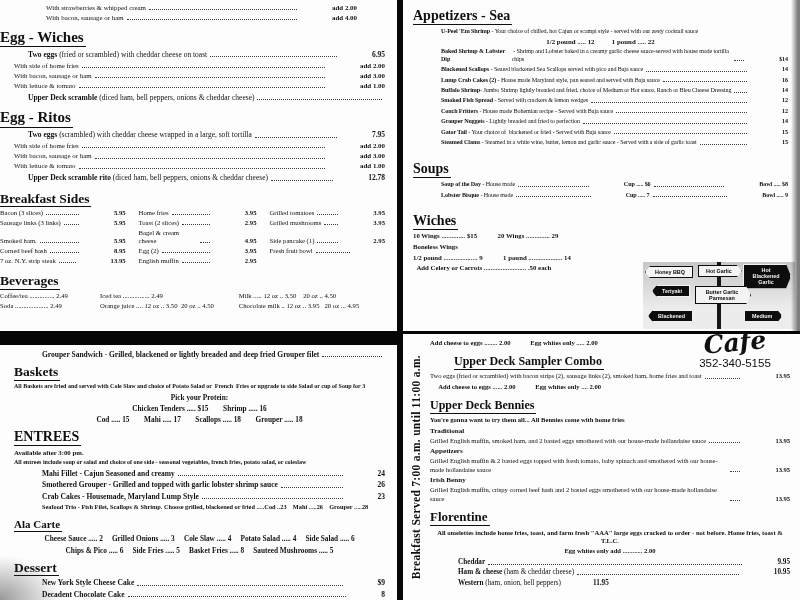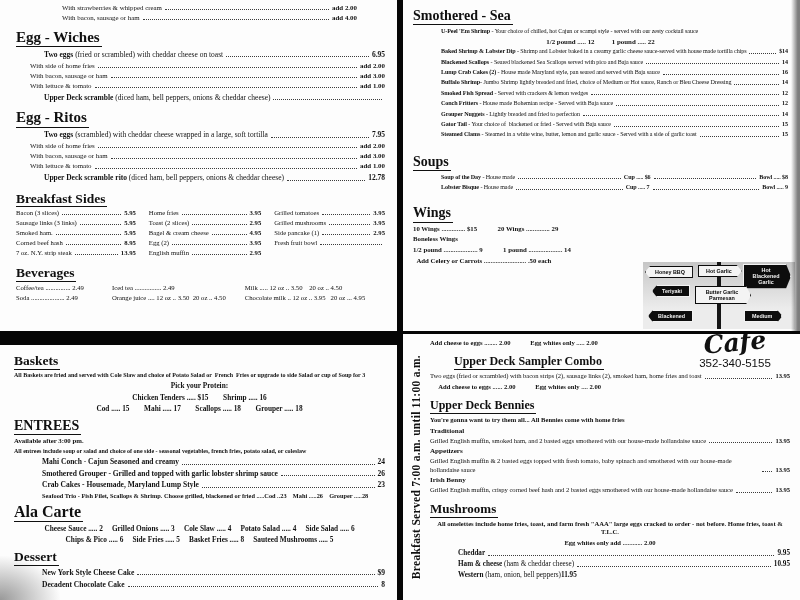--- a/index.html
+++ b/index.html
@@ -1,20 +1,20 @@
 <!DOCTYPE html>
 <html><head>
 <meta charset="utf-8">
 <style>
 *{box-sizing:border-box;margin:0;padding:0;}
 html,body{width:800px;height:600px;}
 body{background:#151515;}
 #sheet{position:relative;width:800px;height:600px;background:#070707;color:#101010;font-family:"Liberation Serif",serif;overflow:hidden;}
 .page{position:absolute;background:#fdfdfd;overflow:hidden;}
-#left-top{left:0;top:0;width:397px;height:391px;padding:2px 12px 0 16px;}
+#left-top{left:0;top:0;width:397px;height:391px;padding:2px 12px 0 0;}
 #left-bottom{left:0;top:345px;width:397px;height:255px;padding:3px 12px 0 14px;}
 #right-top{left:403px;top:0;width:397px;height:331px;padding:2px 12px 0 10px;}
 #right-bottom{left:403px;top:334px;width:397px;height:266px;padding:3px 10px 0 27px;}
 .divider{position:absolute;background:#060606;}
 #center-divider{left:397px;top:0;width:6px;height:600px;}
 #left-h-divider{left:0;top:331px;width:397px;height:14px;}
 #right-h-divider{left:403px;top:331px;width:397px;height:3px;}
 #right-edge-shade{position:absolute;left:791px;top:0;width:9px;height:331px;background:linear-gradient(90deg,rgba(0,0,0,0),rgba(20,20,20,.55) 75%);}
 #corner-shade{position:absolute;left:0;top:556px;width:60px;height:44px;background:radial-gradient(ellipse at 0% 100%,rgba(30,30,30,.45),rgba(0,0,0,0) 72%);}
 .mh{margin:6px 0 2px;}
@@ -23,21 +23,21 @@
 #right-top .mh{margin:4px 0 2px;}
 .mh span{display:inline-block;font-weight:700;border-bottom:1.5px solid #101010;padding-right:2px;line-height:1.15;}
 .mi{display:flex;align-items:flex-end;font-size:7.5px;line-height:1.25;margin:2.6px 0;}
 #left-bottom .mi{margin:2.1px 0;}
 .mi.sm{font-size:6.3px;}
 #right-top .mi{font-size:6.1px;margin:2.8px 0;letter-spacing:-0.1px;}
 #right-bottom .mi{font-size:7.2px;margin:1.8px 0;}
 .mi-n{font-weight:700;white-space:pre-wrap;margin-left:28px;}
 .mi-d{white-space:pre-wrap;}
 #left-bottom .mi-d{font-weight:700;}
-.mi-p{font-weight:700;white-space:pre;}
+.mi-p{font-weight:700;white-space:pre;margin-left:32px;}
 .ldr{flex:1 1 10px;min-width:10px;height:2px;border-bottom:1.3px dotted #3c3c3c;margin:0 3px 2px;align-self:flex-end;}
 .ms{display:flex;align-items:flex-end;font-size:6.9px;line-height:1.2;margin:1.8px 0 1.8px 14px;}
 .ms .mi-p{font-weight:600;}
 .mc{text-align:center;font-weight:700;font-size:7.3px;margin:2.2px 0;white-space:pre-wrap;}
 #right-top .mc{font-size:6.9px;}
 .mn{font-size:6.8px;font-weight:700;margin:2.2px 0;white-space:pre-wrap;line-height:1.25;}
 .mn.ctr{text-align:center;}
 .mn.xs{font-size:6.0px;}
 .mn.narrow{width:57%;}
 #right-bottom .mn{font-size:6.6px;}
@@ -165,51 +165,56 @@
         <div class="mcell" style="width: 38%;">Milk ..... 12 oz .. 3.50    20 oz .. 4.50</div>
       </div>
       <div class="mcols">
         <div class="mcell" style="width: 26%;">Soda .................... 2.49</div>
         <div class="mcell" style="width: 36%;">Orange juice .... 12 oz .. 3.50  20 oz .. 4.50</div>
         <div class="mcell" style="width: 38%;">Chocolate milk .. 12 oz .. 3.95   20 oz ... 4.95</div>
       </div>
     </section>
   <div class="divider" id="left-h-divider"></div>
   <section class="page" id="left-bottom">
+      <div class="mi">
+        <span class="mi-n">Grouper Sandwich</span>
+        <span class="mi-d"> - Grilled, blackened or lightly breaded and deep fried Grouper filet</span>
+        <span class="ldr"></span>
+      </div>
       <div class="mh"><span style="font-size: 13.5px;">Baskets</span></div>
       <div class="mn xs">All Baskets are fried and served with Cole Slaw and choice of Potato Salad or  French  Fries or upgrade to side Salad or cup of Soup for 3</div>
       <div class="mc">Pick your Protein:</div>
       <div class="mc">Chicken Tenders ..... $15        Shrimp ..... 16</div>
       <div class="mc">Cod ..... 15        Mahi ..... 17        Scallops ..... 18        Grouper ..... 18</div>
       <div class="mh"><span style="font-size: 14px;">ENTREES</span></div>
       <div class="mn">Available after 3:00 pm.</div>
       <div class="mn xs">All entrees include soup or salad and choice of one side - seasonal vegetables, french fries, potato salad, or coleslaw</div>
       <div class="mi">
-        <span class="mi-n">Mahi Conch</span>
+        <span class="mi-n">Mahi Fillet</span>
         <span class="mi-d"> - Cajun Seasoned and creamy</span>
         <span class="ldr"></span>
         <span class="mi-p">24</span>
       </div>
       <div class="mi">
         <span class="mi-n">Smothered Grouper</span>
         <span class="mi-d"> - Grilled and topped with garlic lobster shrimp sauce</span>
         <span class="ldr"></span>
         <span class="mi-p">26</span>
       </div>
       <div class="mi">
         <span class="mi-n">Crab Cakes</span>
         <span class="mi-d"> - Housemade, Maryland Lump Style</span>
         <span class="ldr"></span>
         <span class="mi-p">23</span>
       </div>
       <div class="mi sm">
         <span class="mi-n">Seafood Trio</span>
         <span class="mi-d"> - Fish Filet, Scallops &amp; Shrimp. Choose grilled, blackened or fried .....Cod ..23    Mahi .....26    Grouper .....28</span>
       </div>
-      <div class="mh"><span style="font-size: 16px;">Ala Carte</span></div>
+      <div class="mh"><span style="font-size: 11px;">Ala Carte</span></div>
       <div class="mc">Cheese Sauce ..... 2     Grilled Onions ..... 3     Cole Slaw ..... 4     Potato Salad ..... 4     Side Salad ..... 6</div>
       <div class="mc">Chips &amp; Pico ..... 6     Side Fries ..... 5     Basket Fries ..... 8     Sauteed Mushrooms ..... 5</div>
       <div class="mh"><span style="font-size: 13.5px;">Dessert</span></div>
       <div class="mi">
         <span class="mi-n">New York Style Cheese Cake</span>
         <span class="ldr"></span>
         <span class="mi-p">$9</span>
       </div>
       <div class="mi">
         <span class="mi-n">Decadent Chocolate Cake</span>
@@ -222,21 +227,21 @@
     <div class="signpost">
       <div class="pole"></div>
     <div class="sign left" style="left: 2px; top: 4px;">Honey BBQ</div>
         <div class="sign right" style="left: 55px; top: 3px;">Hot Garlic</div>
         <div class="sign right dark" style="left: 100px; top: 2px; width: 48px;">Hot Blackened Garlic</div>
         <div class="sign left dark" style="left: 9px; top: 23px;">Teriyaki</div>
         <div class="sign right" style="left: 52px; top: 24px; width: 56px;">Butter Garlic Parmesan</div>
         <div class="sign left dark" style="left: 5px; top: 48px;">Blackened</div>
         <div class="sign right dark" style="left: 101px; top: 48px;">Medium</div>
       </div>
-  <div class="mh"><span style="font-size: 14px;">Smothered - Sea</span></div>
+  <div class="mh"><span style="font-size: 14px;">Appetizers - Sea</span></div>
       <div class="mi">
         <span class="mi-n">U-Peel 'Em Shrimp</span>
         <span class="mi-d"> - Your choice of chilled, hot Cajun or scampi style - served with our zesty cocktail sauce</span>
       </div>
       <div class="mc">1/2 pound ..... 12          1 pound ..... 22</div>
       <div class="mi">
         <span class="mi-n">Baked Shrimp &amp; Lobster Dip</span>
         <span class="mi-d"> - Shrimp and Lobster baked in a creamy garlic cheese sauce-served with house made tortilla chips</span>
         <span class="ldr"></span>
         <span class="mi-p">$14</span>
@@ -301,21 +306,21 @@
       </div>
       <div class="mi">
         <span class="mi-n">Lobster Bisque</span>
         <span class="mi-d"> - House made</span>
         <span class="ldr"></span>
         <span class="mi-p">Cup ..... 7</span>
         <span class="ldr"></span>
         <span class="mi-p">Bowl ..... 9</span>
       </div>
       <div class="gap" style="height: 5px;"></div>
-      <div class="mh"><span style="font-size: 14px;">Wings</span></div>
+      <div class="mh"><span style="font-size: 14px;">Wiches</span></div>
       <div class="mn narrow">10 Wings .............. $15            20 Wings .............. 29</div>
       <div class="mn narrow">Boneless Wings</div>
       <div class="mn narrow">1/2 pound .................... 9            1 pound .................... 14</div>
       <div class="mn narrow">  Add Celery or Carrots ......................... .50 each</div>
     </section>
   <div class="divider" id="right-h-divider"></div>
   <section class="page" id="right-bottom">
     <div class="vlabel">
       <span>Breakfast Served 7:00 a.m. until 11:00 a.m.</span>
     </div>
@@ -350,21 +355,21 @@
         </div>
       </div>
       <div class="mt">
         <div class="mt-t">Irish Benny</div>
         <div class="mw">
           <span class="mw-t">Grilled English muffin, crispy corned beef hash and 2 basted eggs smothered with our house-made hollandaise sauce</span>
           <span class="ldr"></span>
           <span class="mi-p">13.95</span>
         </div>
       </div>
-      <div class="mh"><span style="font-size: 13px;">Mushrooms</span></div>
+      <div class="mh"><span style="font-size: 13px;">Florentine</span></div>
       <div class="mn ctr xs">All omelettes include home fries, toast, and farm fresh "AAA" large eggs cracked to order - not before. Home fries, toast &amp; T.L.C.</div>
       <div class="mn ctr">Egg whites only add ............ 2.00</div>
       <div class="mi">
         <span class="mi-n">Cheddar</span>
         <span class="ldr"></span>
         <span class="mi-p">9.95</span>
       </div>
       <div class="mi">
         <span class="mi-n">Ham &amp; cheese</span>
         <span class="mi-d"> (ham &amp; cheddar cheese)</span>

